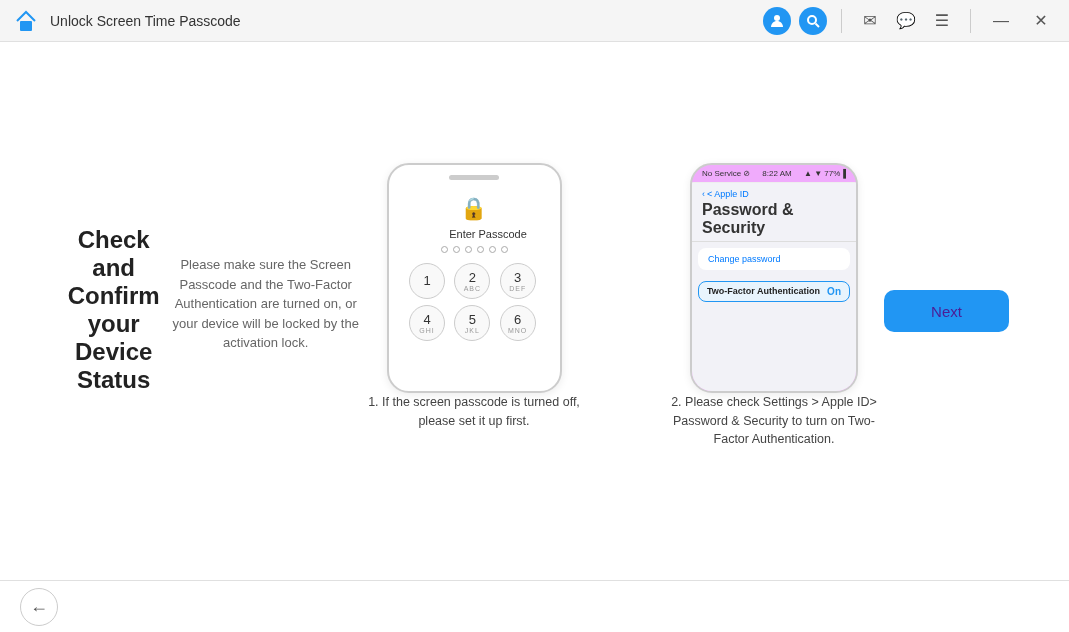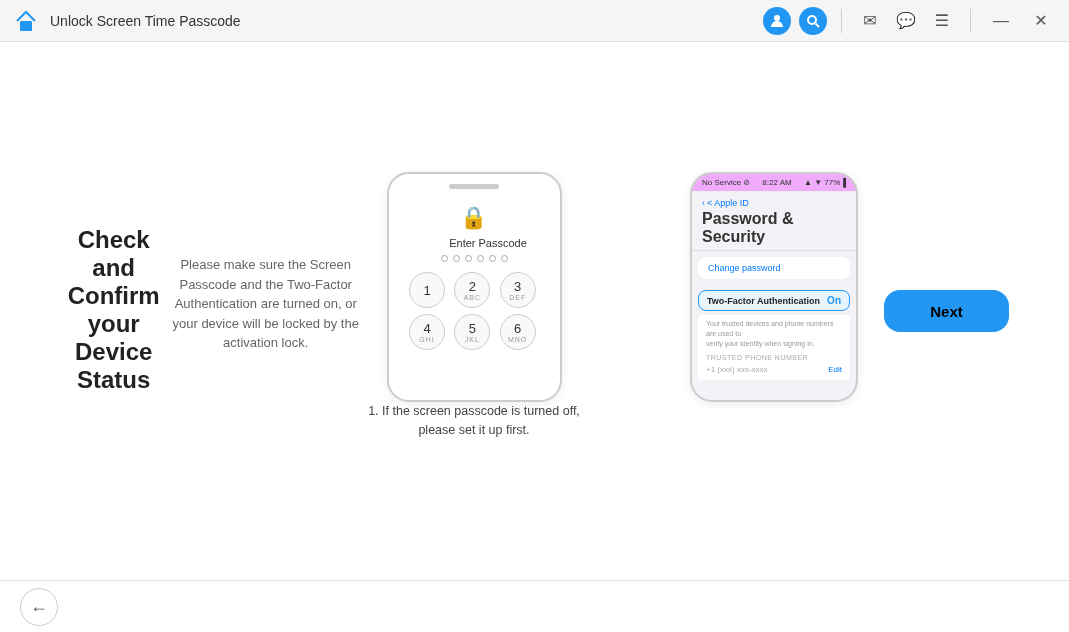--- a/index.html
+++ b/index.html
@@ -297,28 +297,28 @@
     
     .bottom-area {
       display: flex;
       flex-direction: column;
       align-items: center;
       padding-bottom: 10px;
     }
 
     .next-btn {
       background: #2196F3;
-      color: #000000;
+      color: #4c1d95;
       border: none;
-      border-radius: 16px;
+      border-radius: 10px;
       width: 125px;
       height: 42px;
       font-size: 15px;
       cursor: pointer;
-      font-weight: 700;
+      font-weight: 400;
     }
 
     
     .footer {
       height: 52px;
       border-top: 1px solid #e0e0e0;
       display: flex;
       align-items: center;
       padding: 0 20px;
       flex-shrink: 0;
@@ -420,31 +420,23 @@
             </div>
             <div class="settings-title-row">Password &amp; Security</div>
           </div>
           <div class="settings-section">
             <div class="settings-row">Change password</div>
           </div>
           <div class="settings-highlight">
             <span>Two-Factor Authentication</span>
             <span class="on-badge">On</span>
           </div>
-          <div class="settings-desc">
-            <div>Your trusted devices and phone numbers are used to</div>
-            <div>verify your identity when signing in.</div>
-            <div style="margin-top:4px;font-size:7px;color:#aaa;letter-spacing:0.5px;">TRUSTED PHONE NUMBER</div>
-            <div style="display:flex;justify-content:space-between;margin-top:2px;">
-              <span style="font-size:8px;color:#aaa;">+1 (xxx) xxx-xxxx</span>
-              <span style="font-size:8px;color:#007AFF;">Edit</span>
-            </div>
-          </div>
         </div>
       </div>
+      <div class="device-caption">2. Please check Settings &gt; Apple ID&gt; Password &amp; Security to turn on Two-Factor Authentication.</div>
     </div>
 
   </div>
 
   <div class="bottom-area">
     <button class="next-btn">Next</button>
   </div>
 </div>
 
 <div class="footer">

